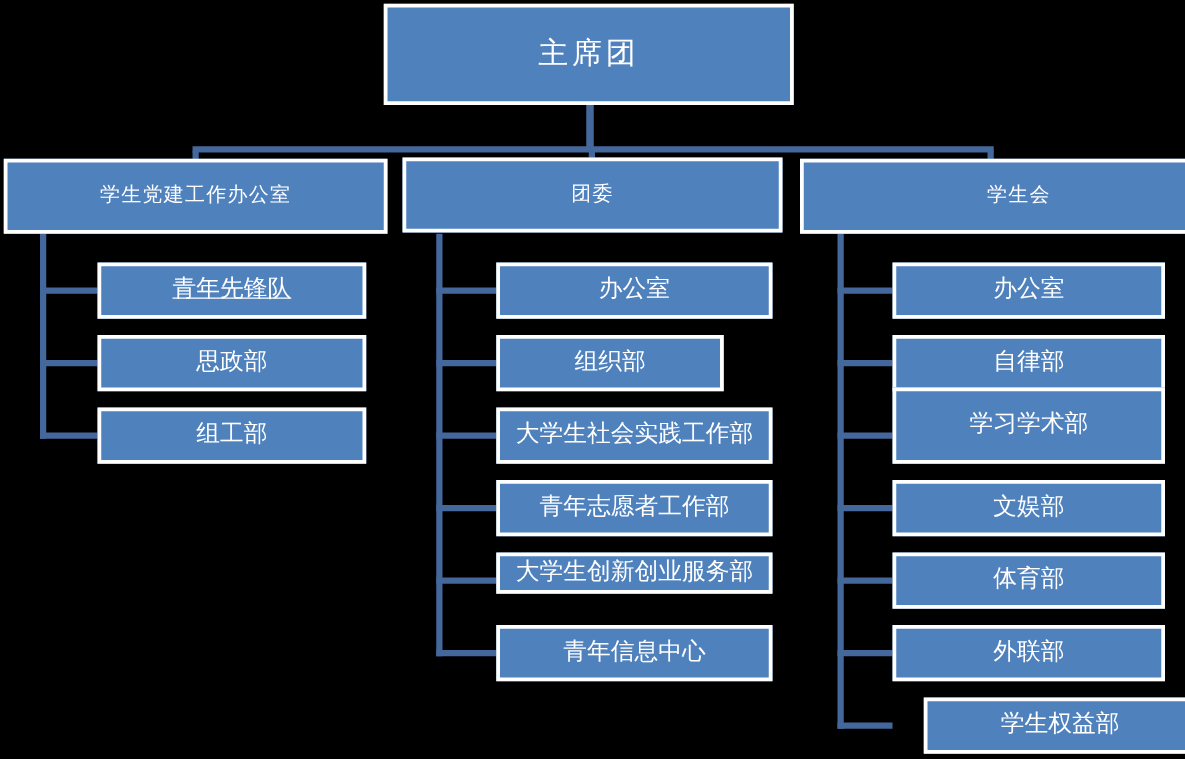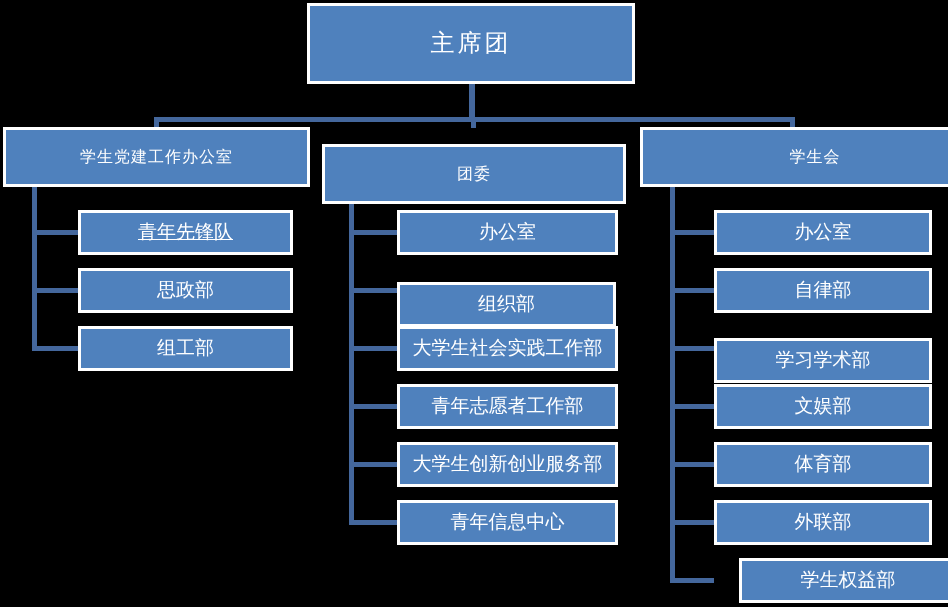--- a/index.html
+++ b/index.html
@@ -64,35 +64,35 @@
   <div class="c" style="left:670px; top:288px; width:44px; height:5px;"></div>
   <div class="c" style="left:670px; top:346px; width:44px; height:5px;"></div>
   <div class="c" style="left:670px; top:404px; width:44px; height:5px;"></div>
   <div class="c" style="left:670px; top:462px; width:44px; height:5px;"></div>
   <div class="c" style="left:670px; top:520px; width:44px; height:5px;"></div>
   <div class="c" style="left:670px; top:578px; width:44px; height:5px;"></div>
 
   <div class="node root-node" style="left:307px; top:3px; width:328px; height:81px;">主席团</div>
 
   <div class="node lvl2-node" style="left:3px;   top:127px; width:307px; height:60px;">学生党建工作办公室</div>
-  <div class="node lvl2-node" style="left:322px; top:144px; width:304px; height:60px;">团委</div>
+  <div class="node lvl2-node" style="left:322px; top:126px; width:304px; height:60px;">团委</div>
   <div class="node lvl2-node" style="left:640px; top:127px; width:350px; height:60px;">学生会</div>
 
   <div class="node leaf-node" style="left:78px; top:210px; width:215px; height:45px;text-decoration:underline;">青年先锋队</div>
   <div class="node leaf-node" style="left:78px; top:268px; width:215px; height:45px;">思政部</div>
   <div class="node leaf-node" style="left:78px; top:326px; width:215px; height:45px;">组工部</div>
 
   <div class="node leaf-node" style="left:397px; top:210px; width:221px; height:45px;">办公室</div>
-  <div class="node leaf-node" style="left:397px; top:282px; width:219px; height:45px;">组织部</div>
+  <div class="node leaf-node" style="left:397px; top:268px; width:182px; height:45px;">组织部</div>
   <div class="node leaf-node" style="left:397px; top:384px; width:221px; height:45px;">青年志愿者工作部</div>
   <div class="node leaf-node" style="left:397px; top:326px; width:221px; height:45px;">大学生社会实践工作部</div>
-  <div class="node leaf-node" style="left:397px; top:442px; width:221px; height:45px;">大学生创新创业服务部</div>
+  <div class="node leaf-node" style="left:397px; top:442px; width:221px; height:33px;">大学生创新创业服务部</div>
   <div class="node leaf-node" style="left:397px; top:500px; width:221px; height:45px;">青年信息中心</div>
 
   <div class="node leaf-node" style="left:714px; top:210px; width:218px; height:45px;">办公室</div>
   <div class="node leaf-node" style="left:714px; top:268px; width:218px; height:45px;">自律部</div>
-  <div class="node leaf-node" style="left:714px; top:338px; width:218px; height:45px;">学习学术部</div>
+  <div class="node leaf-node" style="left:714px; top:310px; width:218px; height:61px;">学习学术部</div>
   <div class="node leaf-node" style="left:714px; top:384px; width:218px; height:45px;">文娱部</div>
   <div class="node leaf-node" style="left:714px; top:442px; width:218px; height:45px;">体育部</div>
   <div class="node leaf-node" style="left:714px; top:500px; width:218px; height:45px;">外联部</div>
   <div class="node leaf-node" style="left:714px; top:558px; width:218px; height:45px;margin-left:25px;">学生权益部</div>
 
 </div>
 
 </body></html>

